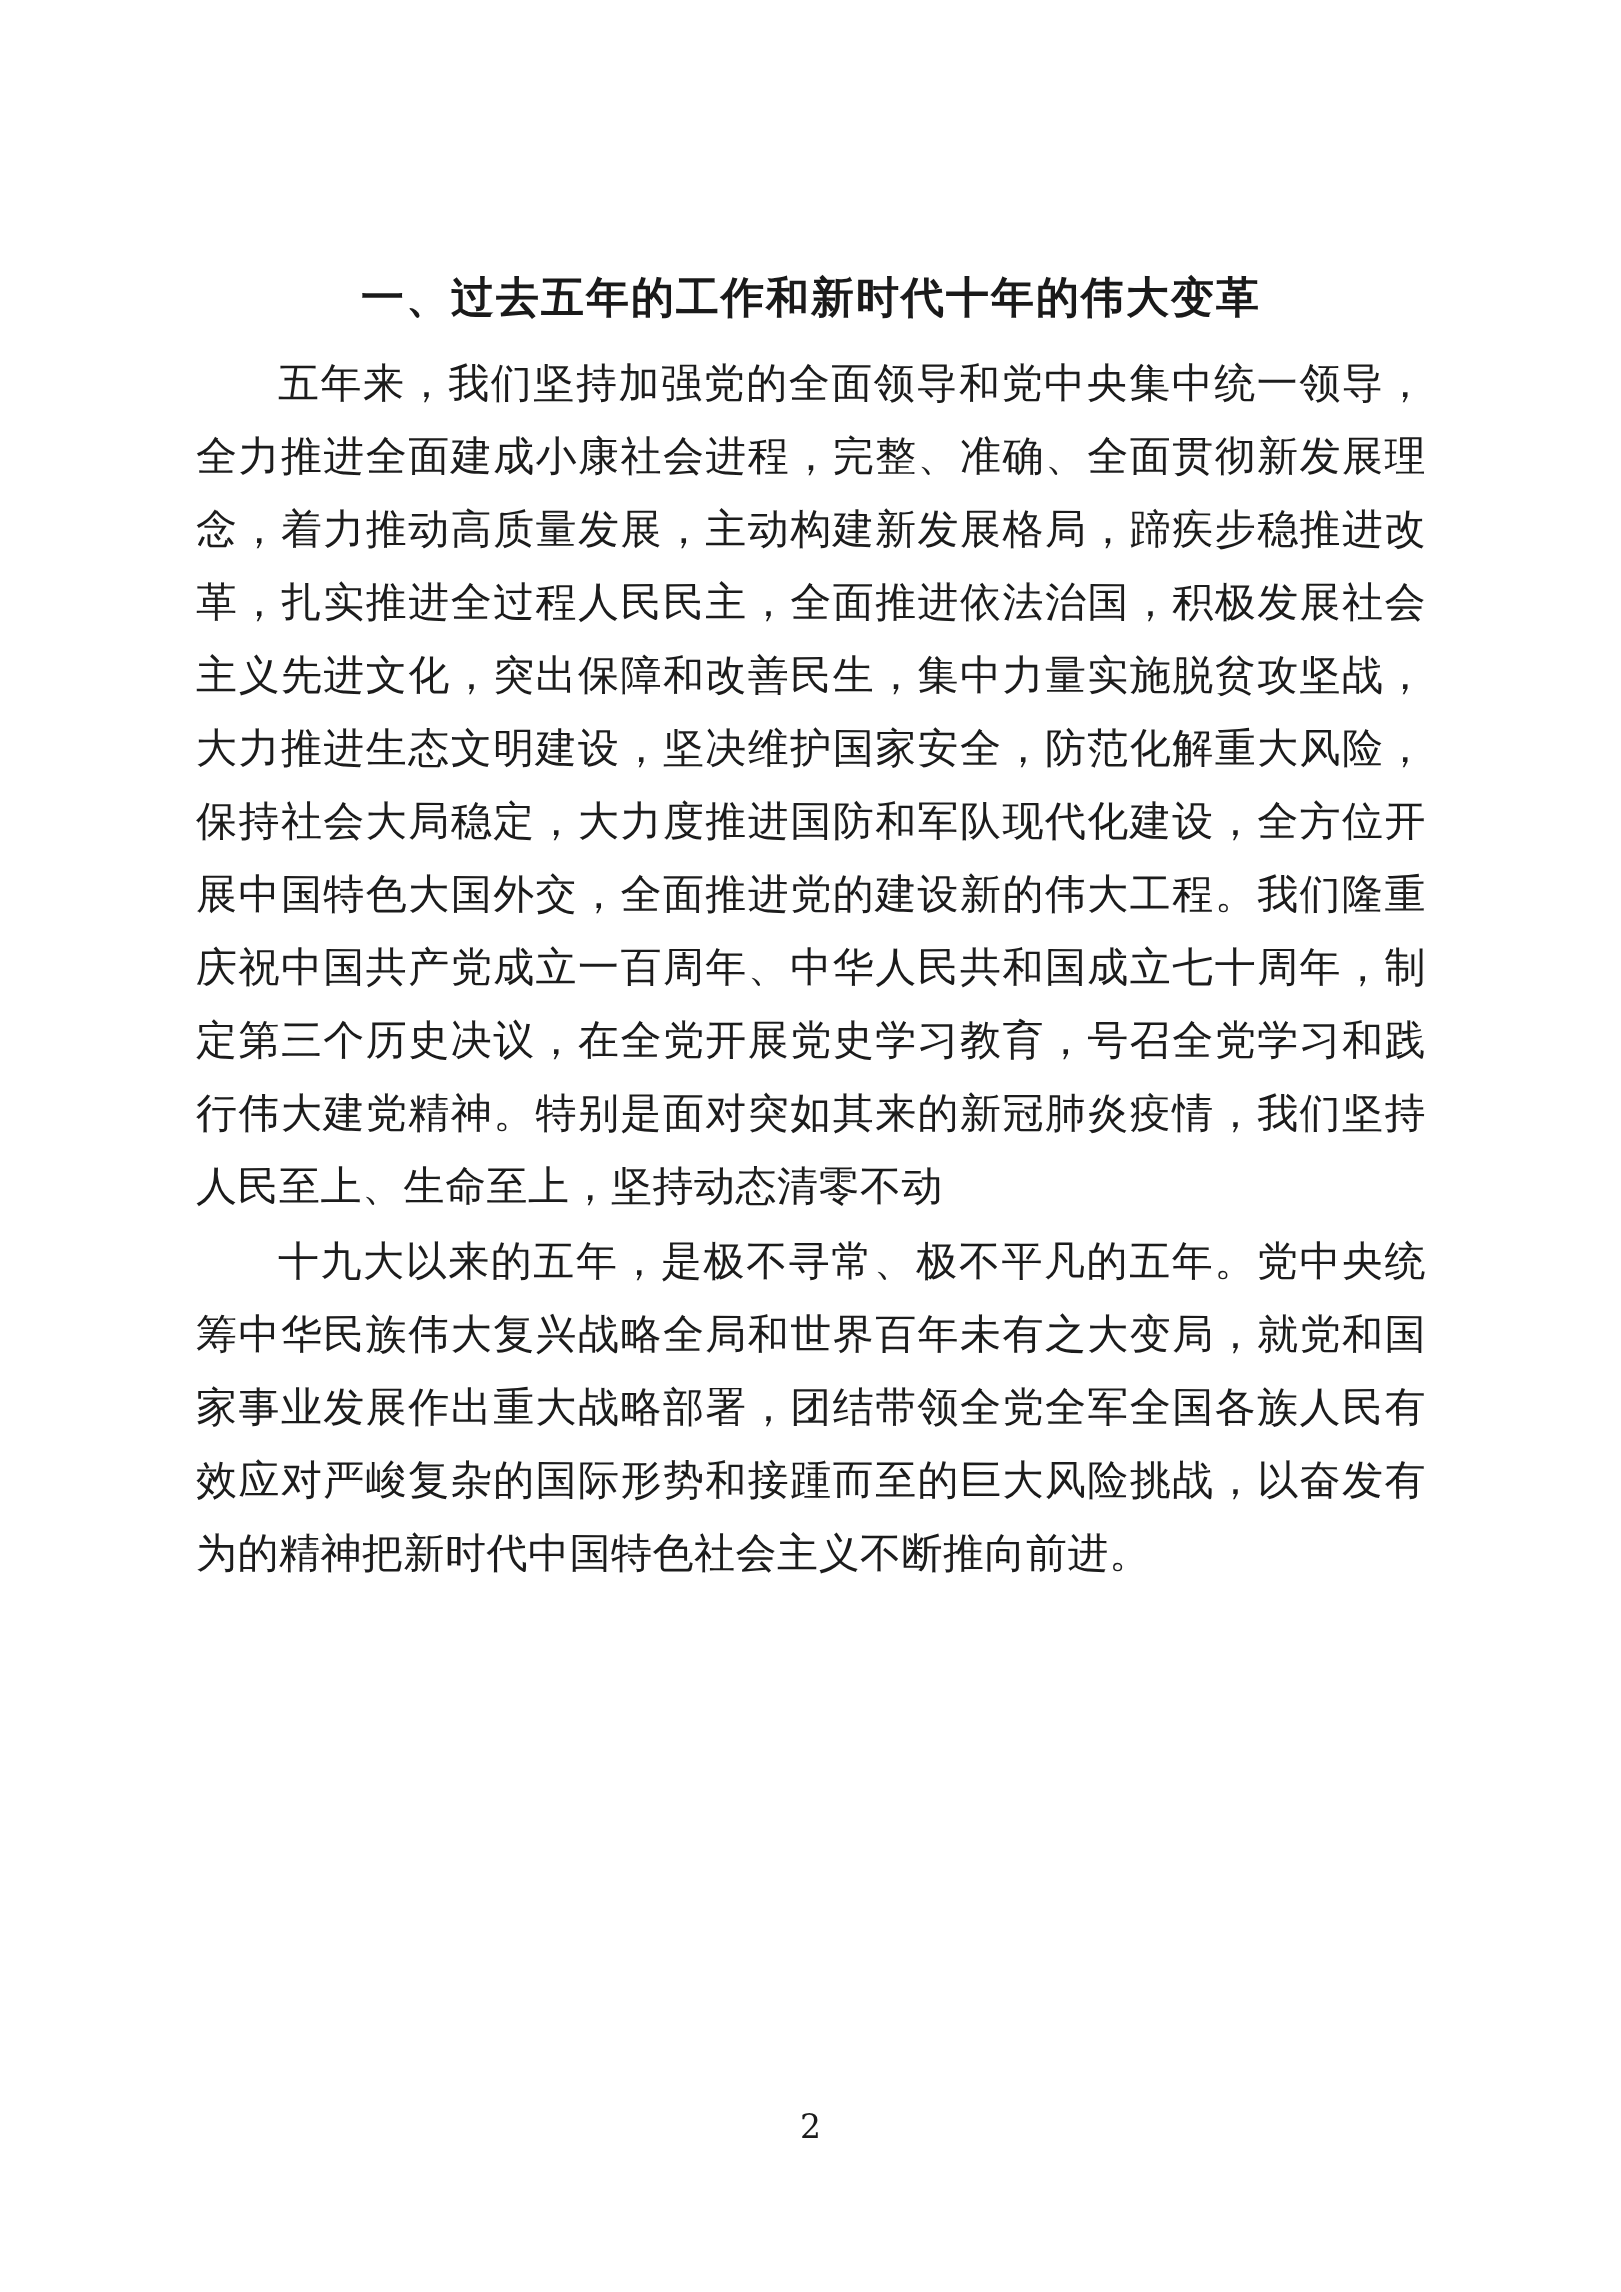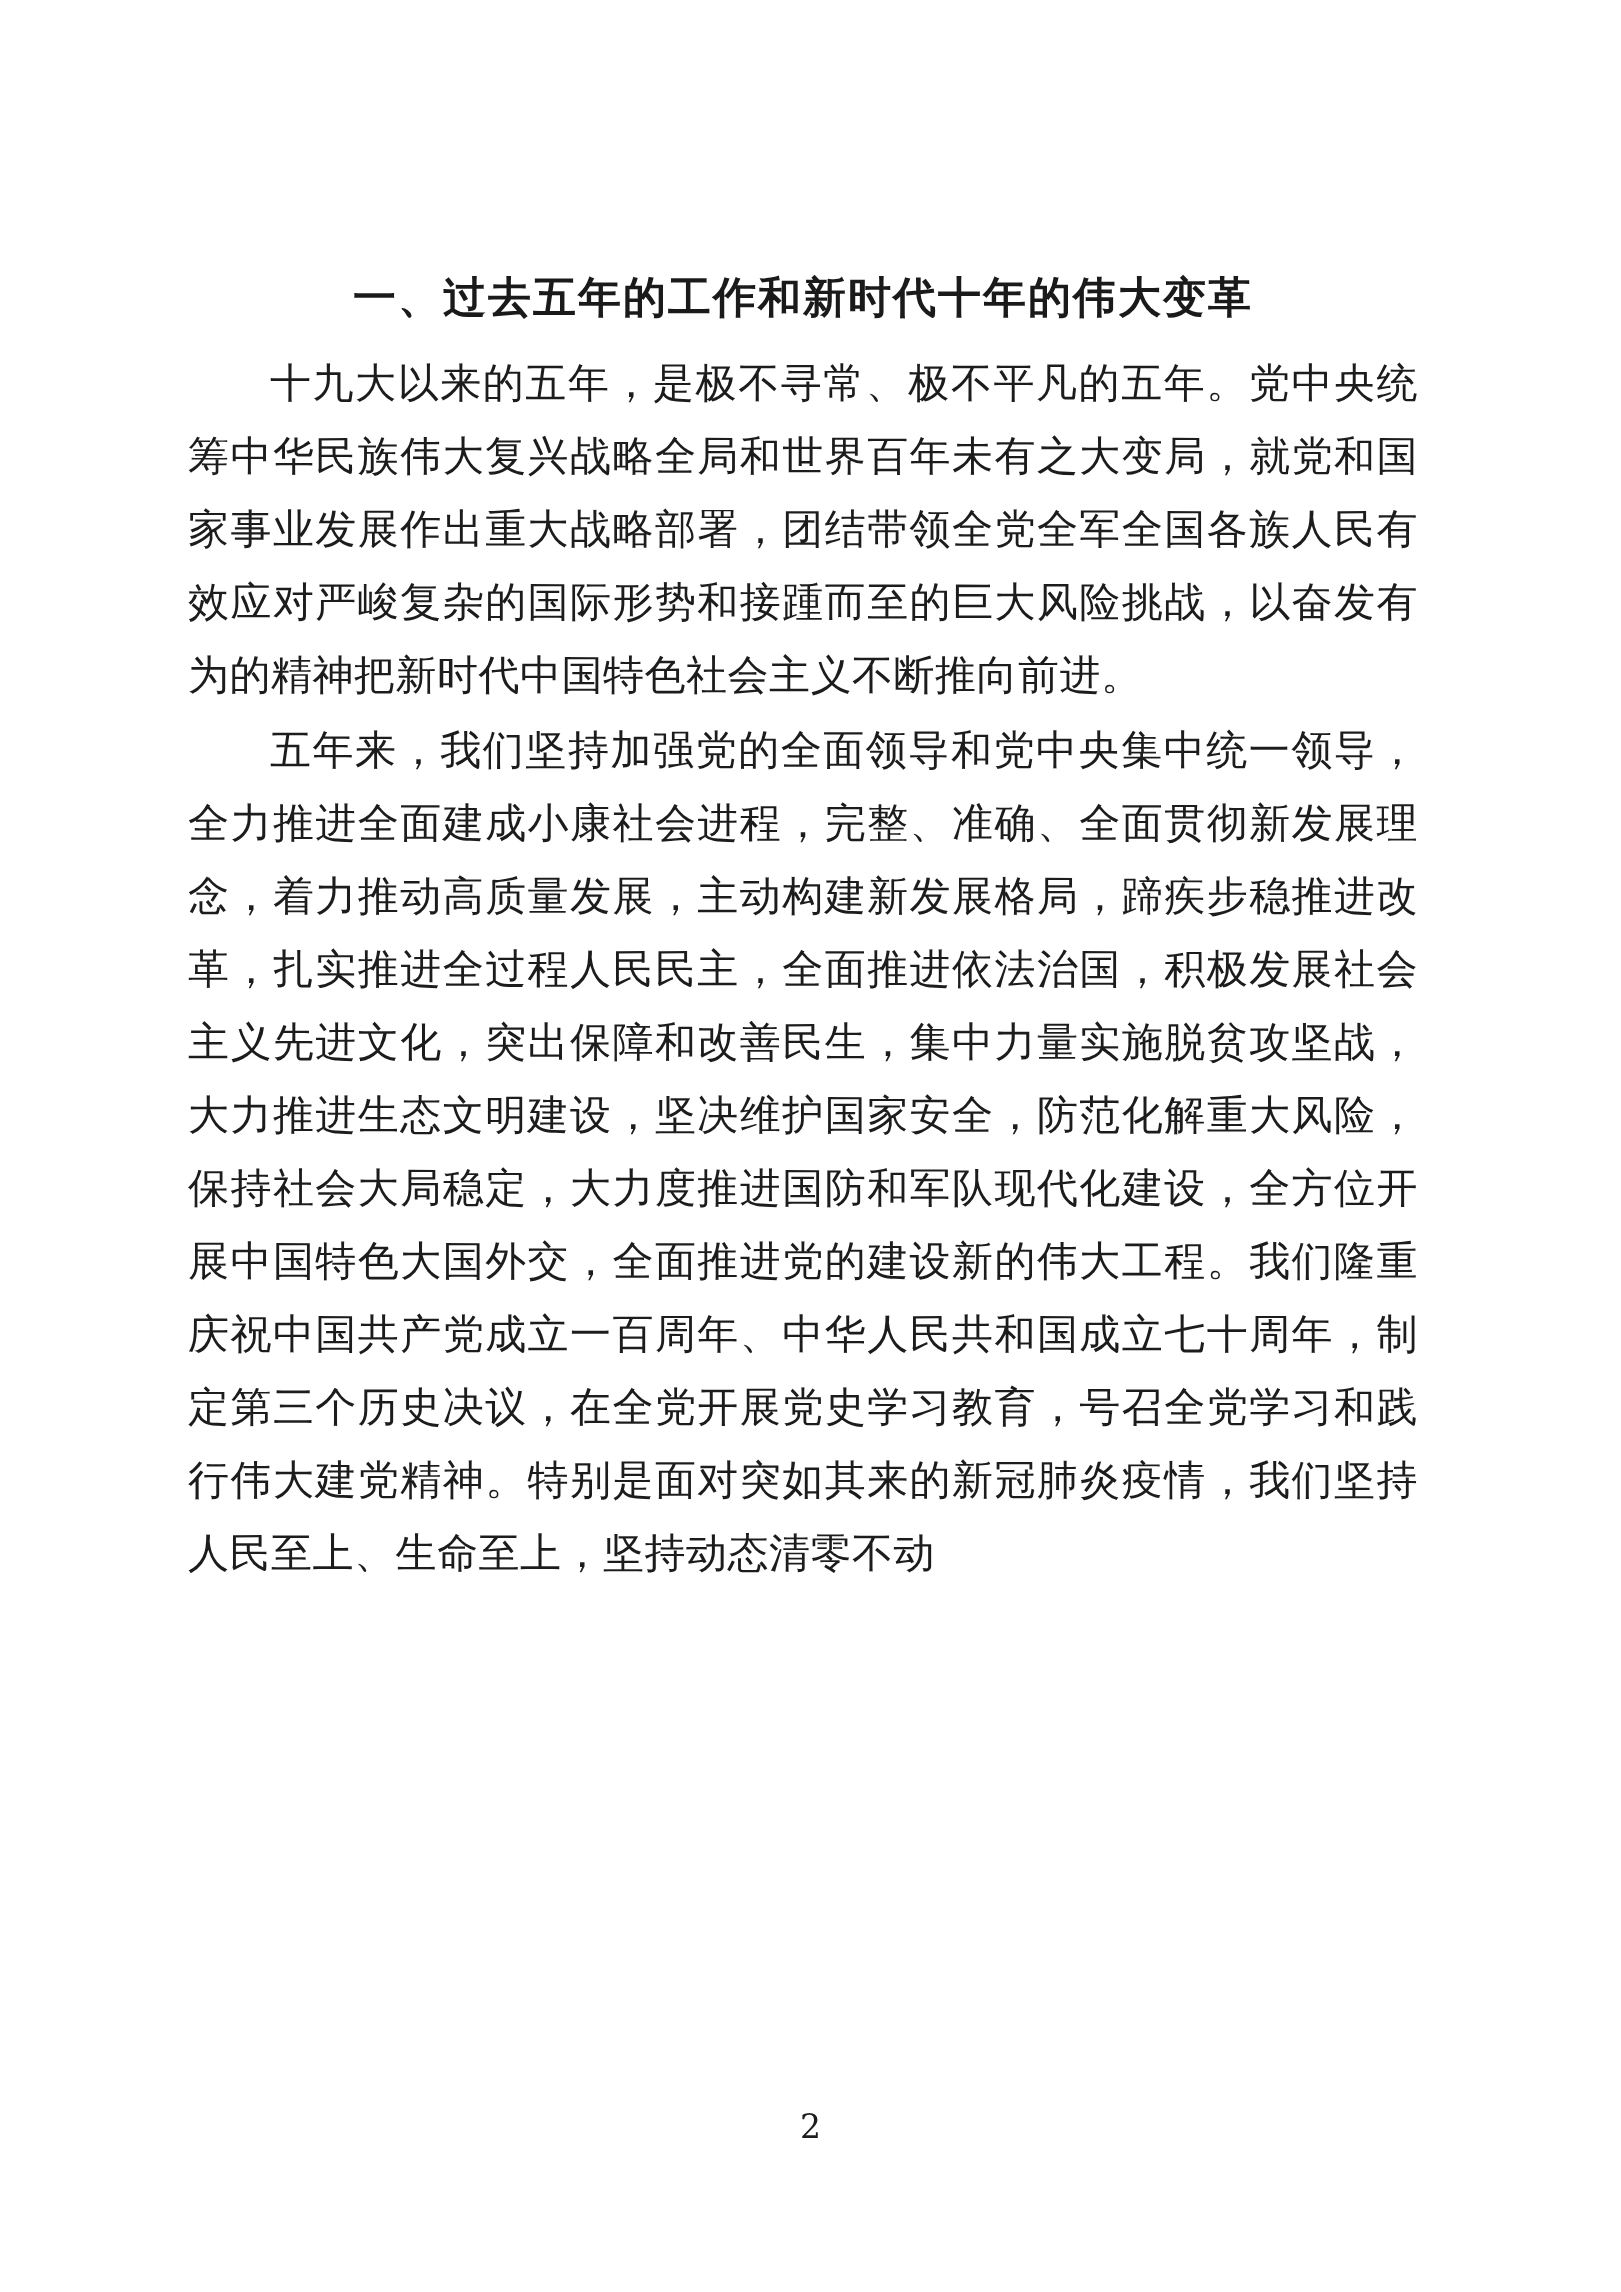--- a/index.html
+++ b/index.html
@@ -13,21 +13,21 @@
   .page {
     position: relative;
     width: 1621px;
     height: 2293px;
     background: #ffffff;
     box-sizing: border-box;
     overflow: hidden;
   }
   .content {
     position: absolute;
-    left: 188px;
+    left: 196px;
     top: 265px;
     width: 1230px;
   }
   .doc-heading {
     font-family: "DejaVu Serif", serif;
     font-weight: bold;
     font-size: 43px;
     line-height: 1.5;
     color: #1a1a1a;
     text-align: center;
@@ -62,22 +62,22 @@
 </style>
 </head>
 <body>
 
 <div class="page">
 
   <div class="content">
 
     <h1 class="doc-heading">一、过去五年的工作和新时代十年的伟大变革</h1>
 
+    <p class="para">五年来，我们坚持加强党的全面领导和党中央集中统一领导，全力推进全面建成小康社会进程，完整、准确、全面贯彻新发展理念，着力推动高质量发展，主动构建新发展格局，蹄疾步稳推进改革，扎实推进全过程人民民主，全面推进依法治国，积极发展社会主义先进文化，突出保障和改善民生，集中力量实施脱贫攻坚战，大力推进生态文明建设，坚决维护国家安全，防范化解重大风险，保持社会大局稳定，大力度推进国防和军队现代化建设，全方位开展中国特色大国外交，全面推进党的建设新的伟大工程。我们隆重庆祝中国共产党成立一百周年、中华人民共和国成立七十周年，制定第三个历史决议，在全党开展党史学习教育，号召全党学习和践行伟大建党精神。特别是面对突如其来的新冠肺炎疫情，我们坚持人民至上、生命至上，坚持动态清零不动</p>
+
     <p class="para">十九大以来的五年，是极不寻常、极不平凡的五年。党中央统筹中华民族伟大复兴战略全局和世界百年未有之大变局，就党和国家事业发展作出重大战略部署，团结带领全党全军全国各族人民有效应对严峻复杂的国际形势和接踵而至的巨大风险挑战，以奋发有为的精神把新时代中国特色社会主义不断推向前进。</p>
-
-    <p class="para">五年来，我们坚持加强党的全面领导和党中央集中统一领导，全力推进全面建成小康社会进程，完整、准确、全面贯彻新发展理念，着力推动高质量发展，主动构建新发展格局，蹄疾步稳推进改革，扎实推进全过程人民民主，全面推进依法治国，积极发展社会主义先进文化，突出保障和改善民生，集中力量实施脱贫攻坚战，大力推进生态文明建设，坚决维护国家安全，防范化解重大风险，保持社会大局稳定，大力度推进国防和军队现代化建设，全方位开展中国特色大国外交，全面推进党的建设新的伟大工程。我们隆重庆祝中国共产党成立一百周年、中华人民共和国成立七十周年，制定第三个历史决议，在全党开展党史学习教育，号召全党学习和践行伟大建党精神。特别是面对突如其来的新冠肺炎疫情，我们坚持人民至上、生命至上，坚持动态清零不动</p>
 
   </div>
 
   <div class="page-number">2</div>
 
 </div>
 
 
 </body></html>

